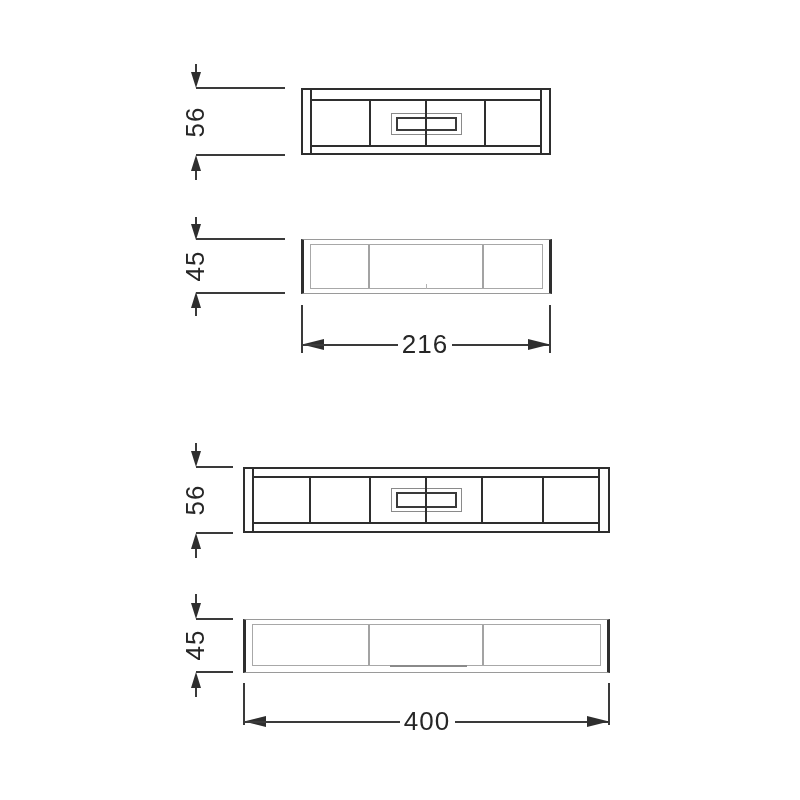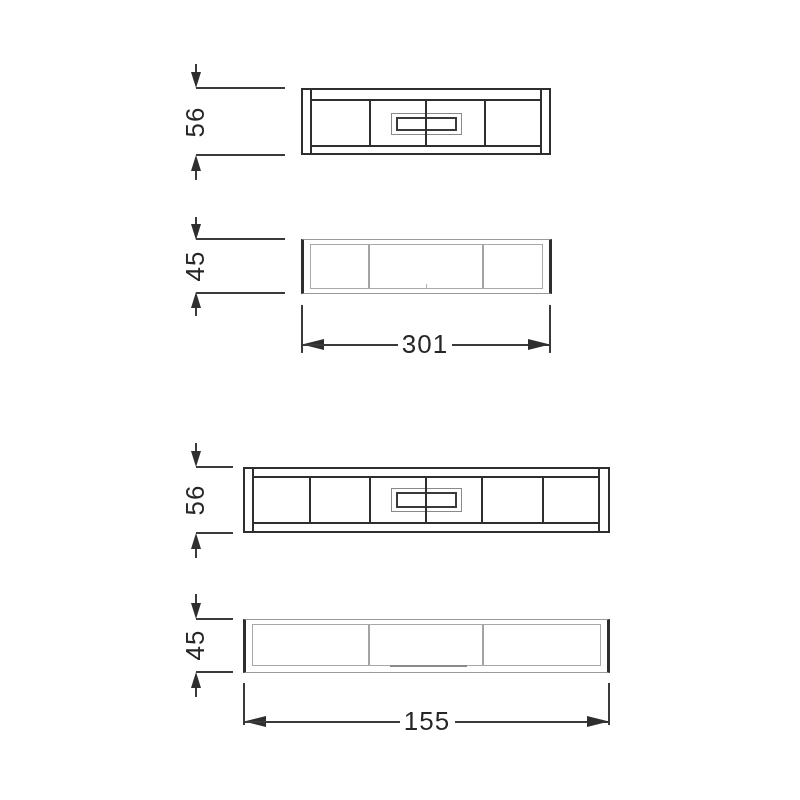--- a/index.html
+++ b/index.html
@@ -91,21 +91,21 @@
       <div class="arr up" style="left:191px;top:292px;width:10px;height:16px"></div>
       <div class="dln" style="left:195px;top:308px;width:1.5px;height:8px"></div>
       <div class="dln" style="left:196px;top:292px;width:89px;height:1.5px"></div>
     </div>
 
     <div>
       <div class="dln" style="left:301px;top:305px;width:1.5px;height:48px"></div>
       <div class="dln" style="left:549px;top:305px;width:1.5px;height:48px"></div>
       <div class="arr left" style="left:302px;top:339px;width:22px;height:11px"></div>
       <div class="dln" style="left:302px;top:344px;width:96px;height:1.5px"></div>
-      <div class="dim-label" style="left:425px;top:344px">301</div>
+      <div class="dim-label" style="left:425px;top:344px">216</div>
       <div class="dln" style="left:452px;top:344px;width:98px;height:1.5px"></div>
       <div class="arr right" style="left:528px;top:339px;width:22px;height:11px"></div>
     </div>
   </div>
 
   <div>
 
     <div class="frame" style="left:243px;top:467px;width:367px;height:66px"></div>
     <div class="ln" style="left:252px;top:469px;width:2px;height:62px"></div>
     <div class="ln" style="left:598px;top:469px;width:2px;height:62px"></div>
@@ -143,19 +143,19 @@
       <div class="arr up" style="left:191px;top:672px;width:10px;height:16px"></div>
       <div class="dln" style="left:195px;top:688px;width:1.5px;height:9px"></div>
       <div class="dln" style="left:196px;top:671px;width:37px;height:1.5px"></div>
     </div>
 
     <div>
       <div class="dln" style="left:243px;top:683px;width:1.5px;height:42px"></div>
       <div class="dln" style="left:608px;top:683px;width:1.5px;height:42px"></div>
       <div class="arr left" style="left:244px;top:716px;width:22px;height:11px"></div>
       <div class="dln" style="left:244px;top:721px;width:156px;height:1.5px"></div>
-      <div class="dim-label" style="left:427px;top:721px">155</div>
+      <div class="dim-label" style="left:427px;top:721px">400</div>
       <div class="dln" style="left:455px;top:721px;width:154px;height:1.5px"></div>
       <div class="arr right" style="left:587px;top:716px;width:22px;height:11px"></div>
     </div>
   </div>
 
 </div>
 
 </body></html>

